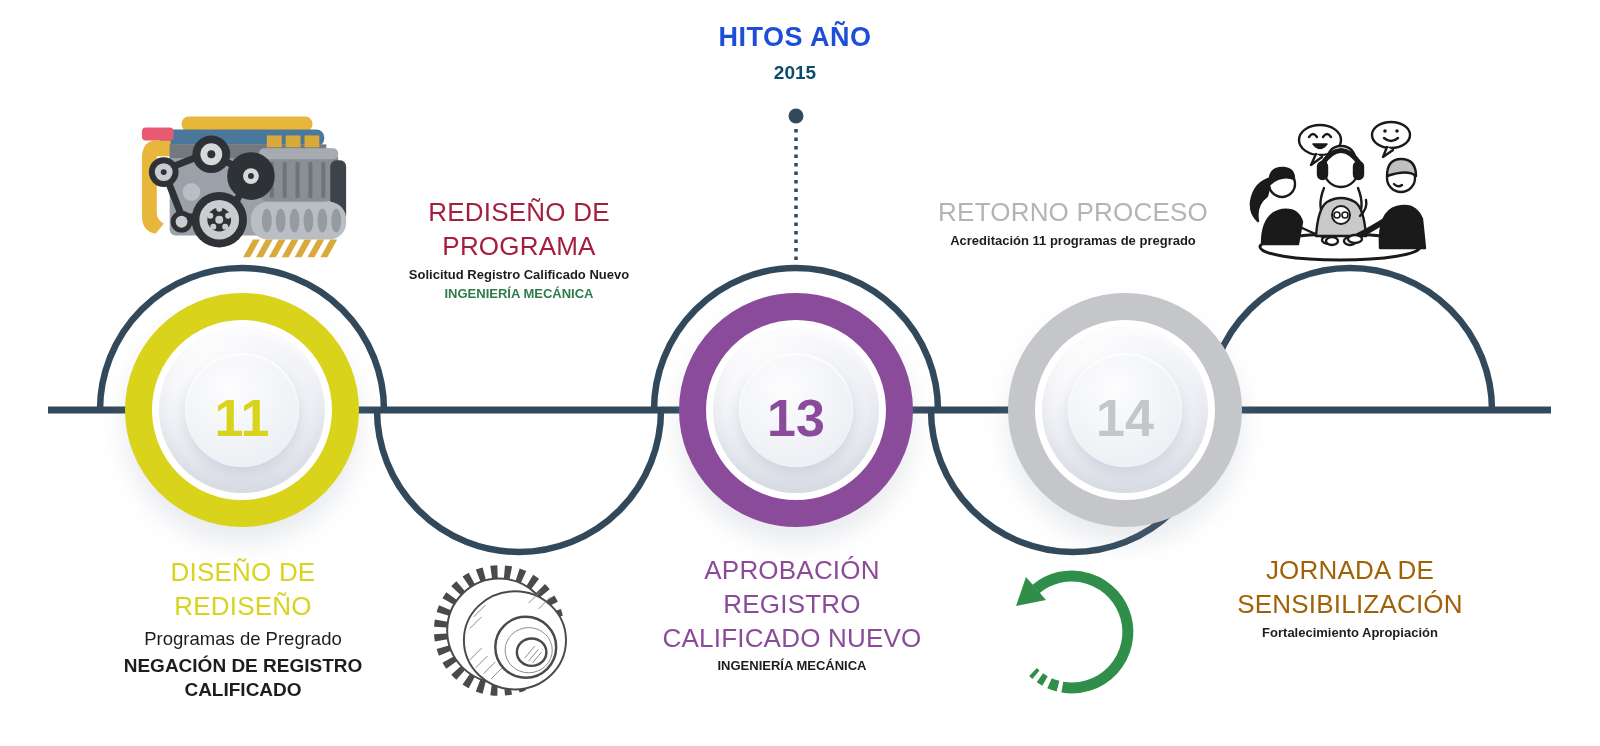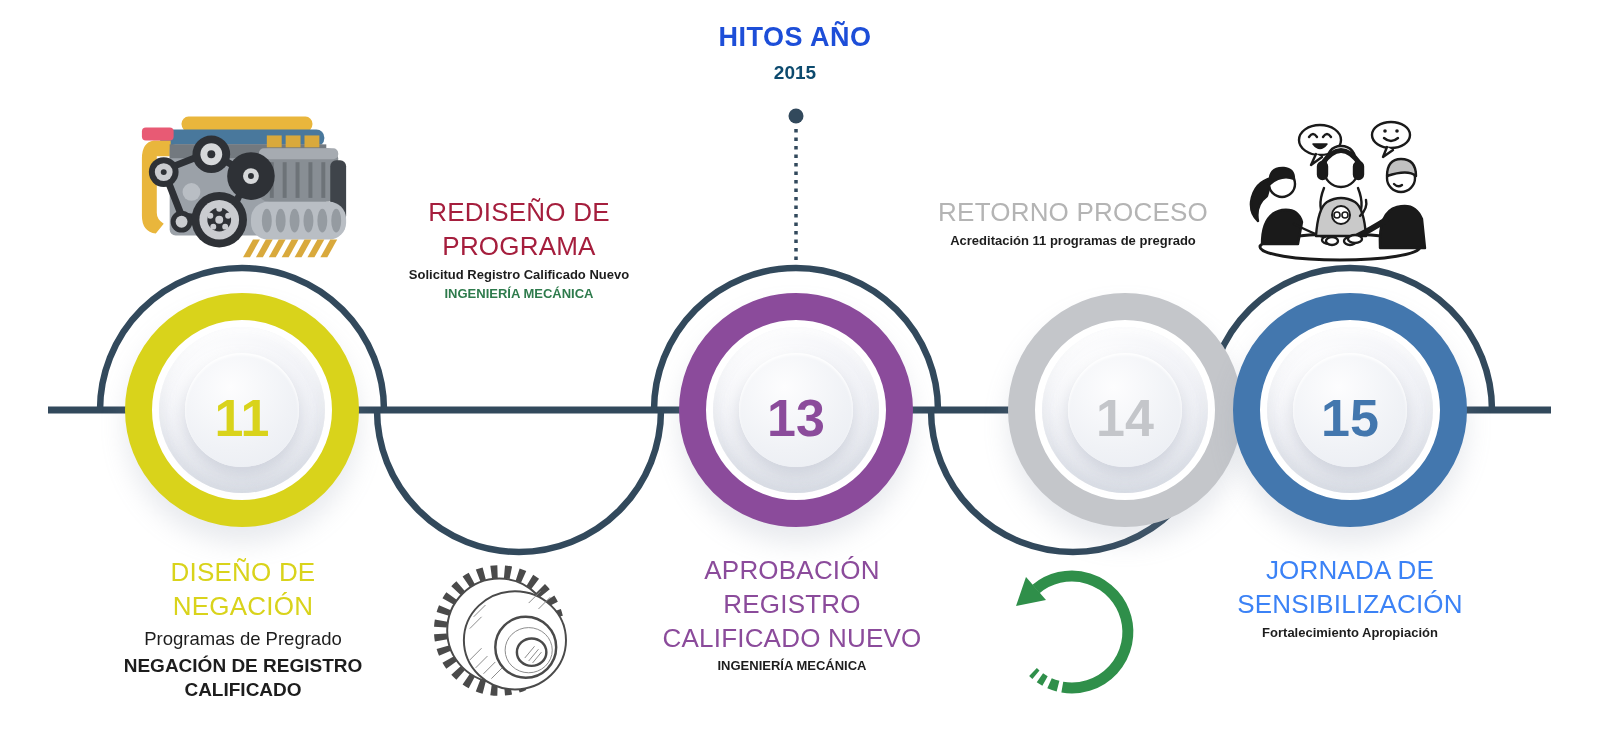--- a/index.html
+++ b/index.html
@@ -218,55 +218,46 @@
   <div class="node" style="left:1008px;top:293px">
     <div class="ring" style="border-color: rgb(196, 198, 202);">
       <div class="face">
         <div class="inner">
           <span class="num" style="color: rgb(196, 198, 202);">14</span>
         </div>
       </div>
     </div>
   </div>
 
-  <div class="node" style="left:1233px;top:293px">
-    <div class="ring" style="border-color: rgb(67, 119, 174);">
-      <div class="face">
-        <div class="inner">
-          <span class="num" style="color: rgb(67, 119, 174);">15</span>
-        </div>
-      </div>
-    </div>
-  </div>
 
   <div class="title-block">
     <div class="title-main" style="color: #1d4ed8;">HITOS AÑO</div>
     <div class="title-year">2015</div>
   </div>
 
   <div class="tb" style="left:354px;top:196px;width:330px">
     <div class="h" style="color: rgb(165, 30, 61);">REDISEÑO DE PROGRAMA</div>
     <div class="s-bold">Solicitud Registro Calificado Nuevo</div>
     <div class="s-bold" style="color: rgb(46, 123, 76);">INGENIERÍA MECÁNICA</div>
   </div>
 
   <div class="tb" style="left:935px;top:196px;width:276px">
     <div class="h" style="color: rgb(180, 180, 180);">RETORNO PROCESO</div>
     <div class="s-bold">Acreditación 11 programas de pregrado</div>
   </div>
 
   <div class="tb" style="left:108px;top:556px;width:270px">
-    <div class="h" style="color: rgb(217, 211, 27);">DISEÑO DE NEGACIÓN</div>
+    <div class="h" style="color: rgb(217, 211, 27);">DISEÑO DE REDISEÑO</div>
     <div class="s-reg">Programas de Pregrado</div>
     <div class="s-bold" style="font-size:19px">NEGACIÓN DE REGISTRO CALIFICADO</div>
   </div>
 
   <div class="tb" style="left:660px;top:554px;width:264px">
     <div class="h" style="color: rgb(139, 75, 155);">APROBACIÓN REGISTRO CALIFICADO NUEVO</div>
     <div class="s-bold">INGENIERÍA MECÁNICA</div>
   </div>
 
   <div class="tb" style="left:1228px;top:554px;width:244px">
-    <div class="h" style="color: #3b82f6;">JORNADA DE SENSIBILIZACIÓN</div>
+    <div class="h" style="color: #a16207;">JORNADA DE SENSIBILIZACIÓN</div>
     <div class="s-bold">Fortalecimiento Apropiación</div>
   </div>
 
 </div>
 
 </body></html>

